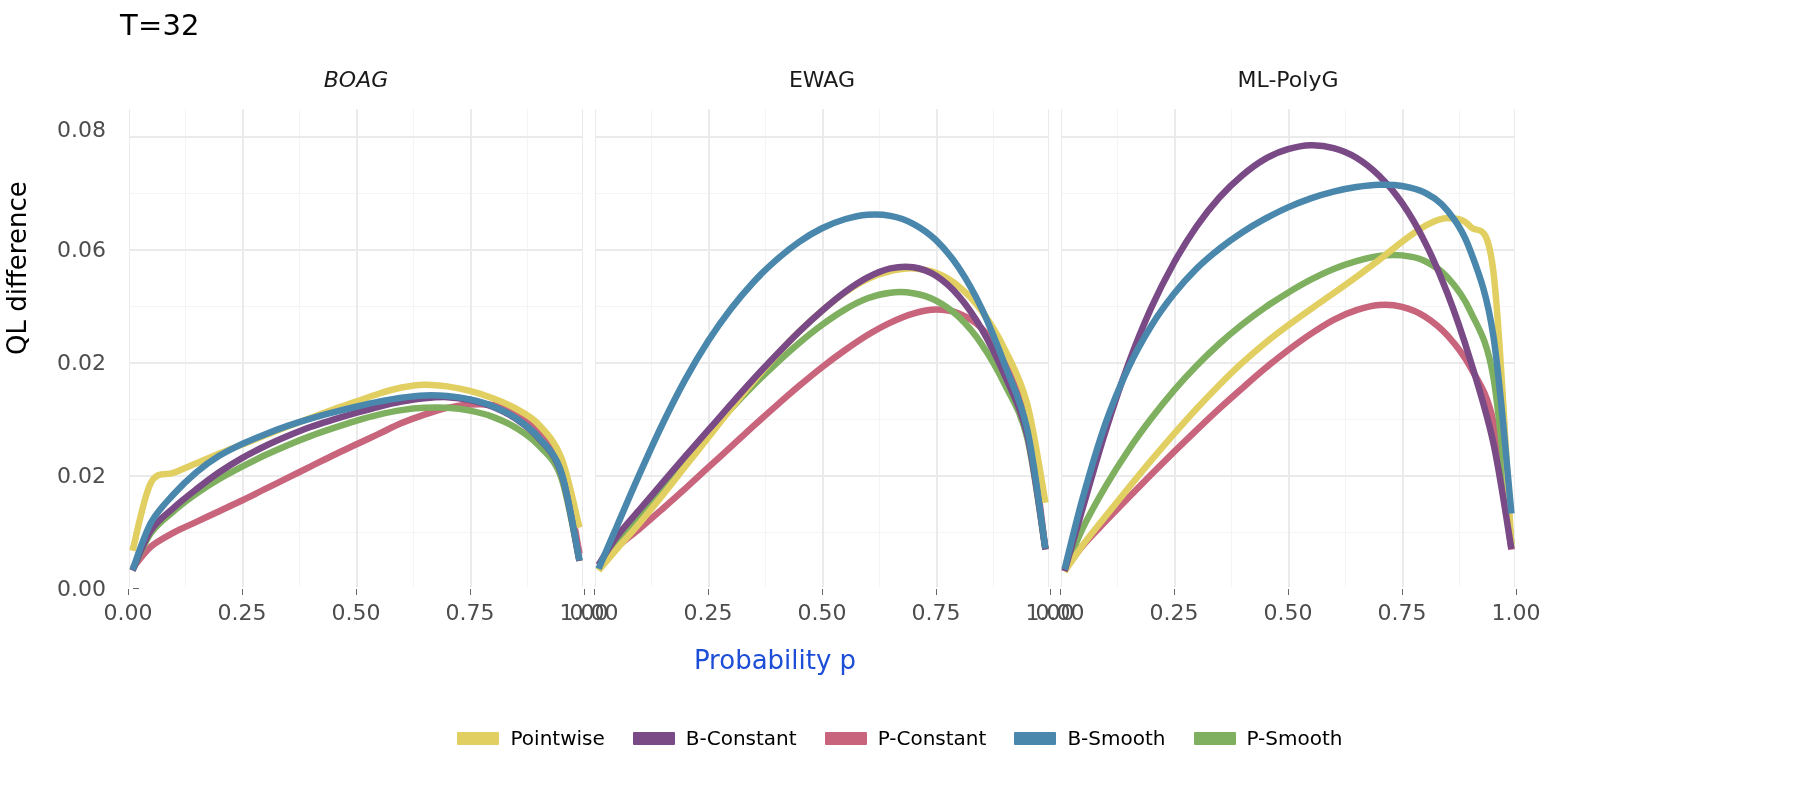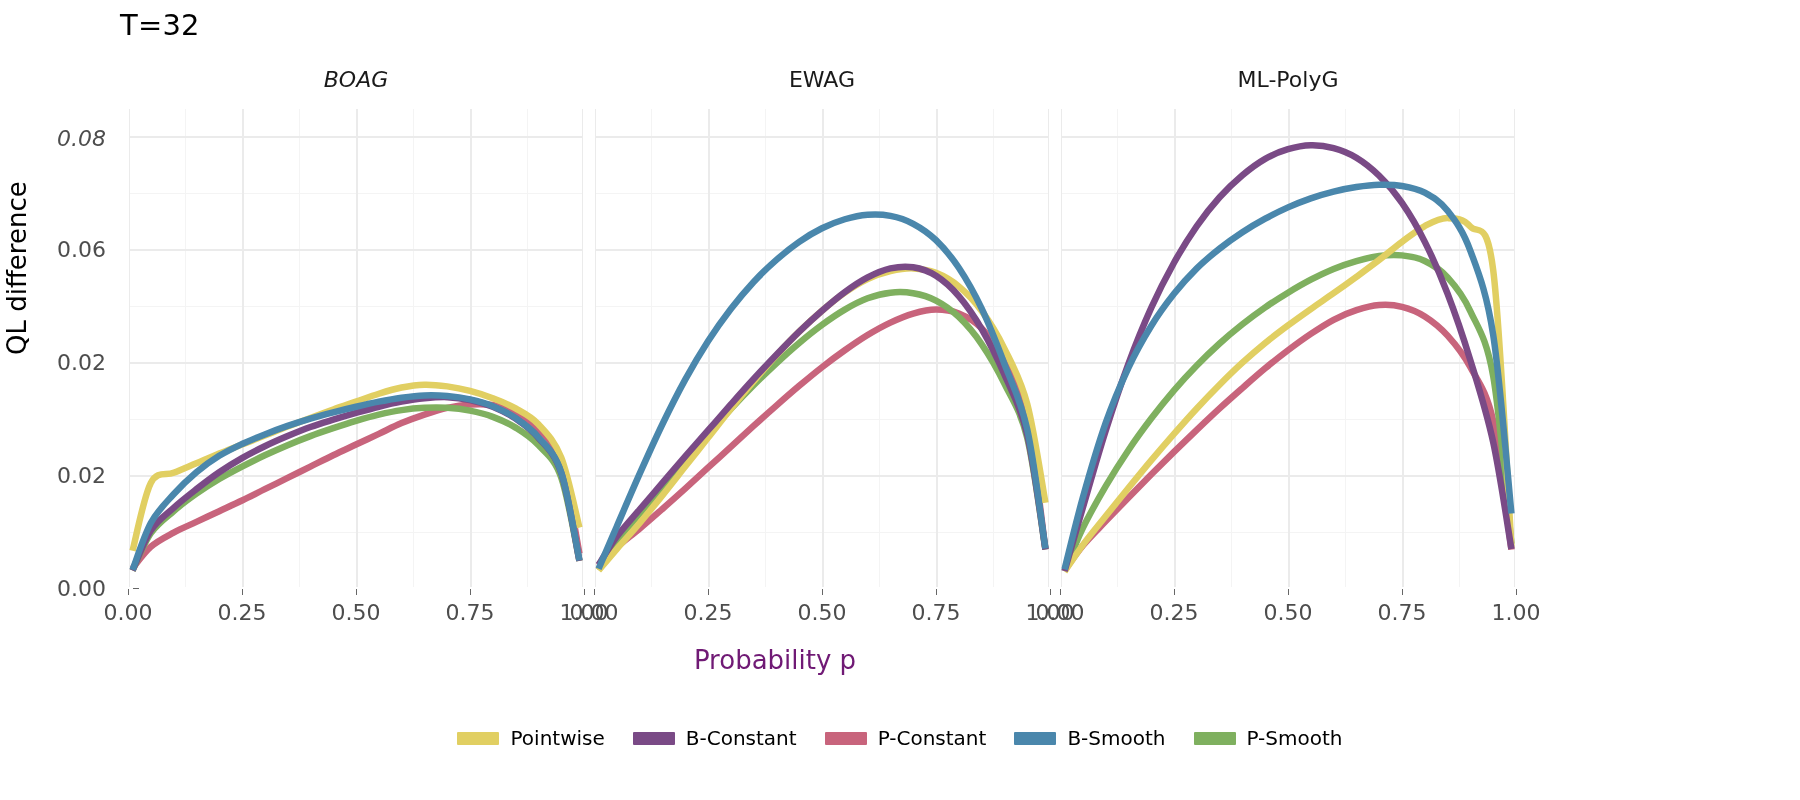--- a/index.html
+++ b/index.html
@@ -33,21 +33,21 @@
     white-space: nowrap;
   }
 
   
   .xtitle {
     position: absolute;
     left: 0; top: 645px;
     width: 1492px;
     text-align: center;
     font-size: 26px;
-    color: #701a75;
+    color: #1d4ed8;
   }
   .xtitle-inner { display:inline-block; margin-left: 58px; }
 
   
   .ytick {
     position: absolute;
     right: 0;
     width: 86px;
     text-align: right;
     font-size: 22px;
@@ -145,21 +145,21 @@
 
   <div id="ytick-layer">
       <div class="ytick" style="top: 588px;">0.00</div>
       <div class="ytickmark" style="top: 588px;"></div>
       <div class="ytick" style="top: 475.059px;">0.02</div>
       <div class="ytickmark" style="top: 475.059px;"></div>
       <div class="ytick" style="top: 362.118px;">0.02</div>
       <div class="ytickmark" style="top: 362.118px;"></div>
       <div class="ytick" style="top: 249.176px;">0.06</div>
       <div class="ytickmark" style="top: 249.176px;"></div>
-      <div class="ytick" style="top: 138px; font-style: italic;">0.08</div>
+      <div class="ytick" style="top: 129px;">0.08</div>
       <div class="ytickmark" style="top: 136.235px;"></div>
     </div>
 
   <div id="strips">
       <div class="strip" style="left: 128px; width: 456px; font-style: italic;">
         <span>BOAG</span>
       </div>
       <div class="strip" style="left: 594px; width: 456px;">
         <span>EWAG</span>
       </div>

